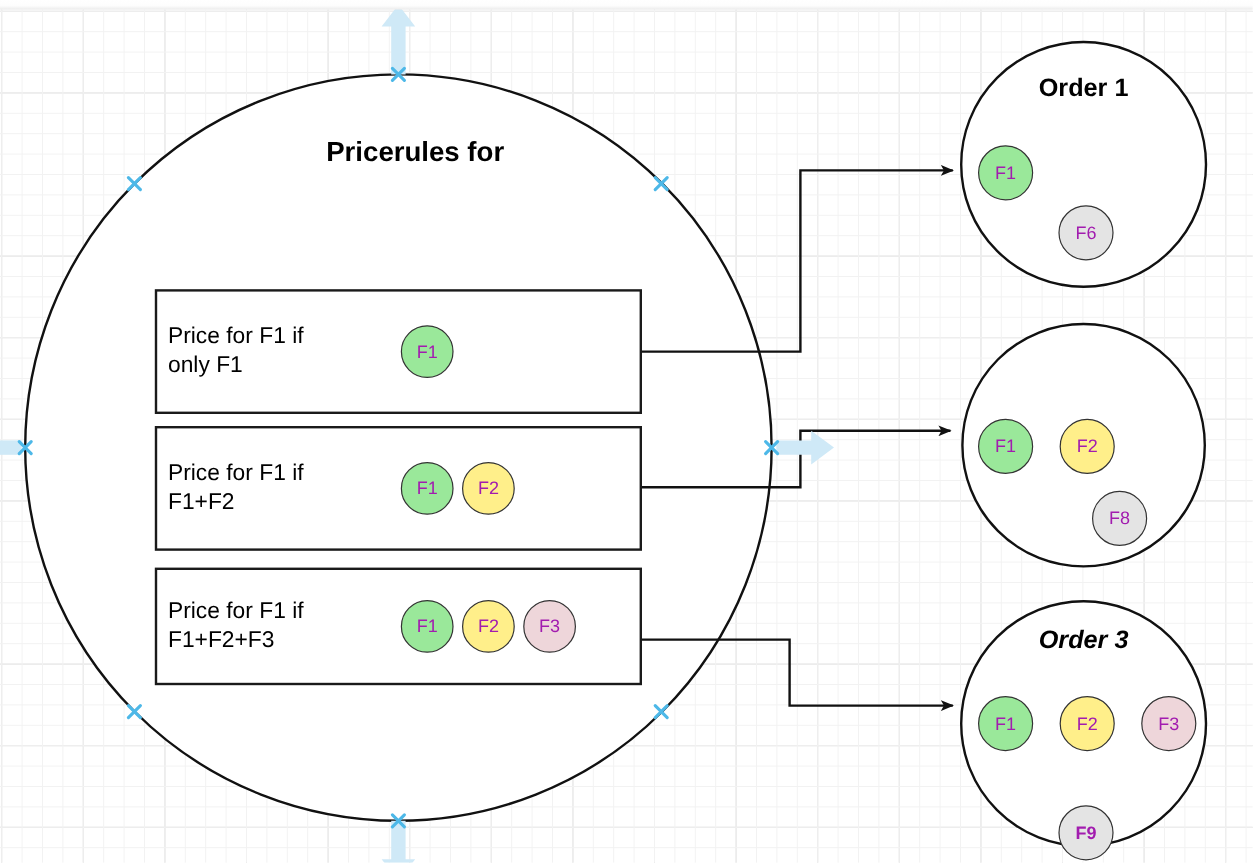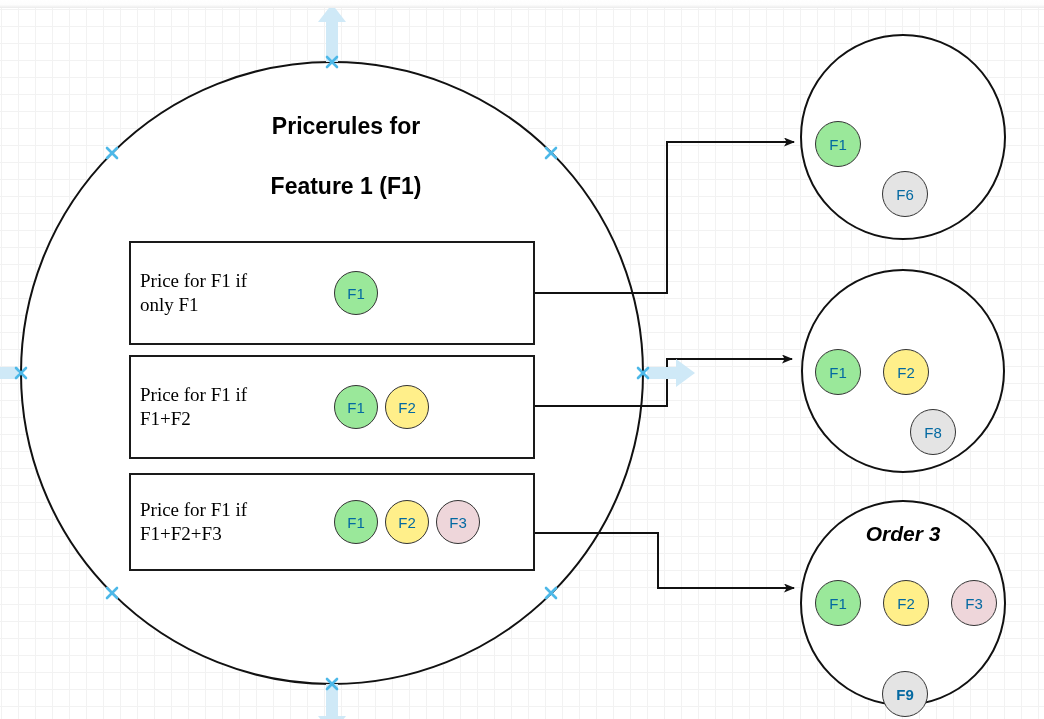--- a/index.html
+++ b/index.html
@@ -100,38 +100,37 @@
     align-items: center;
   }
   .rule-text {
     font-size: 19px;
     color: #000000;
     line-height: 1.28;
     margin-left: 9px;
     white-space: pre-line;
     flex: 0 0 auto;
     width: 192px;
-    font-family: Liberation Serif, serif;
   }
   .rule-chips {
     display: flex;
     align-items: center;
     gap: 7px;
     margin-left: 2px;
   }
 
   .chip {
     box-sizing: border-box;
     border-radius: 50%;
     border: 1.6px solid #333333;
     display: flex;
     align-items: center;
     justify-content: center;
     font-size: 15px;
-    color: #0369a1;
+    color: #a21caf;
     font-family: "Liberation Sans", sans-serif;
   }
   .chip-rule { width: 44px; height: 44px; }
   .chip-order { width: 46px; height: 46px; position: absolute; }
 
   .order-chip-row {
     position: absolute;
     display: flex;
     gap: 22px;
   }
@@ -210,21 +209,20 @@
           <line x1="107" y1="148" x2="117" y2="158"></line>
           <line x1="117" y1="148" x2="107" y2="158"></line>
         </g>
     </g>
   </svg>
 
   <div class="overlay">
 
     <div id="pricerules-title" class="group-title">
       <div>Pricerules for</div>
-      <div>Feature 1 (F1)</div>
     </div>
 
     <div class="rule-box" style="left:129px; top:241px; width:406px; height:104px;">
       <div class="rule-text">Price for F1 if
 only F1</div>
       <div class="rule-chips">
         <div class="chip chip-rule" style="background:#9ae89a;">F1</div>
       </div>
     </div>
 
@@ -240,20 +238,21 @@
     <div class="rule-box" style="left:129px; top:473px; width:406px; height:98px;">
       <div class="rule-text">Price for F1 if
 F1+F2+F3</div>
       <div class="rule-chips">
         <div class="chip chip-rule" style="background:#9ae89a;">F1</div>
         <div class="chip chip-rule" style="background:#ffef8a;">F2</div>
         <div class="chip chip-rule" style="background:#eed6da;">F3</div>
       </div>
     </div>
 
+    <div class="group-title order-title" style="left:803px; top:62px;">Order 1</div>
     <div class="order-chip-row" style="left:815px; top:121px;">
       <div class="chip chip-order" style="background:#9ae89a;">F1</div>
     </div>
     <div class="chip chip-order" style="left:882px; top:171px; background:#e4e4e4;">F6</div>
 
     <div class="order-chip-row" style="left:815px; top:349px;">
       <div class="chip chip-order" style="background:#9ae89a;">F1</div>
       <div class="chip chip-order" style="background:#ffef8a;">F2</div>
     </div>
     <div class="chip chip-order" style="left:910px; top:409px; background:#e4e4e4;">F8</div>

